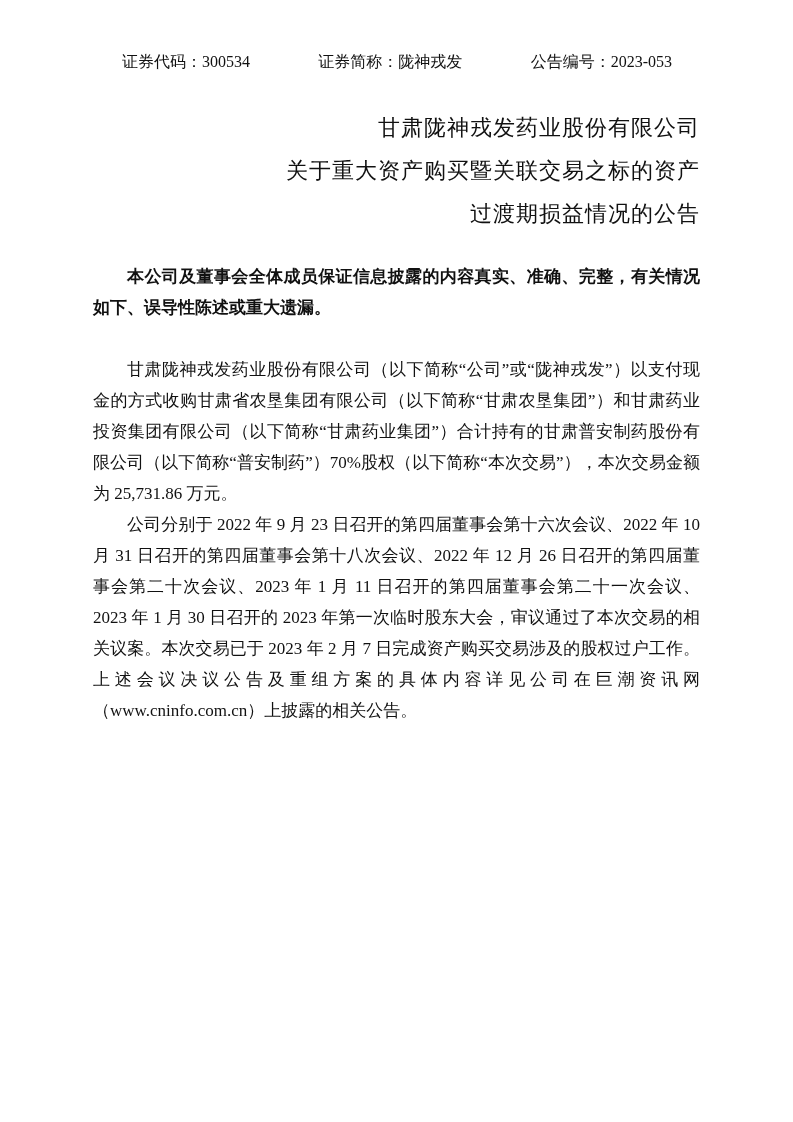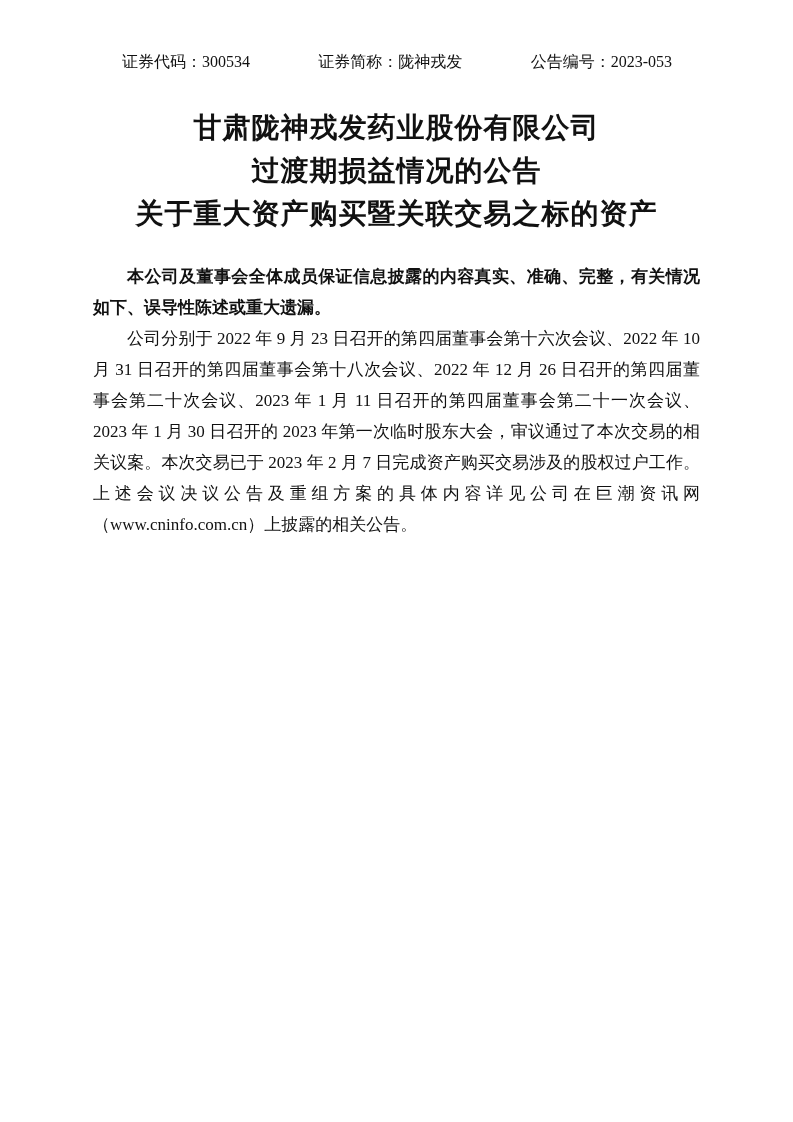--- a/index.html
+++ b/index.html
@@ -23,23 +23,23 @@
     display: flex;
     justify-content: space-between;
     align-items: baseline;
     padding: 0 28px 0 29px;
     font-size: 16px;
     line-height: 20px;
     white-space: nowrap;
   }
   .doc-title {
     margin-top: 34px;
-    text-align: center;
-    font-weight: bold;
-    font-size: 28px;
+    text-align: right;
+    font-weight: normal;
+    font-size: 22px;
     line-height: 43px;
     letter-spacing: 1px;
   }
   .disclaimer {
     margin: 26px 0 0 0;
     font-family: "Liberation Sans", "DejaVu Sans", sans-serif;
     font-weight: bold;
     font-size: 17px;
     line-height: 31px;
     text-indent: 2em;
@@ -77,25 +77,26 @@
 <div class="page">
 
   <div class="doc-header">
     <span>证券代码：300534</span>
     <span>证券简称：陇神戎发</span>
     <span>公告编号：2023-053</span>
   </div>
 
   <div class="doc-title">
     <div>甘肃陇神戎发药业股份有限公司</div>
+    <div>关于重大资产购买暨关联交易之标的资产</div>
     <div>过渡期损益情况的公告</div>
-    <div>关于重大资产购买暨关联交易之标的资产</div>
   </div>
 
   <p class="disclaimer">本公司及董事会全体成员保证信息披露的内容真实、准确、完整，有关情况如下、误导性陈述或重大遗漏。</p>
 
   <div class="body-text">
+    <p class="first-body">甘肃陇神戎发药业股份有限公司（以下简称“公司”或“陇神戎发”）以支付现金的方式收购甘肃省农垦集团有限公司（以下简称“甘肃农垦集团”）和甘肃药业投资集团有限公司（以下简称“甘肃药业集团”）合计持有的甘肃普安制药股份有限公司（以下简称“普安制药”）70%股权（以下简称“本次交易”），本次交易金额为 25,731.86 万元。</p>
     <p>公司分别于 2022 年 9 月 23 日召开的第四届董事会第十六次会议、2022 年 10 月 31 日召开的第四届董事会第十八次会议、2022 年 12 月 26 日召开的第四届董事会第二十次会议、2023 年 1 月 11 日召开的第四届董事会第二十一次会议、2023 年 1 月 30 日召开的 2023 年第一次临时股东大会，审议通过了本次交易的相关议案。本次交易已于 2023 年 2 月 7 日完成资产购买交易涉及的股权过户工作。上述会议决议公告及重组方案的具体内容详见公司在巨潮资讯网（www.cninfo.com.cn）上披露的相关公告。</p>
   </div>
 
 
 
 </div>
 
 </body></html>

